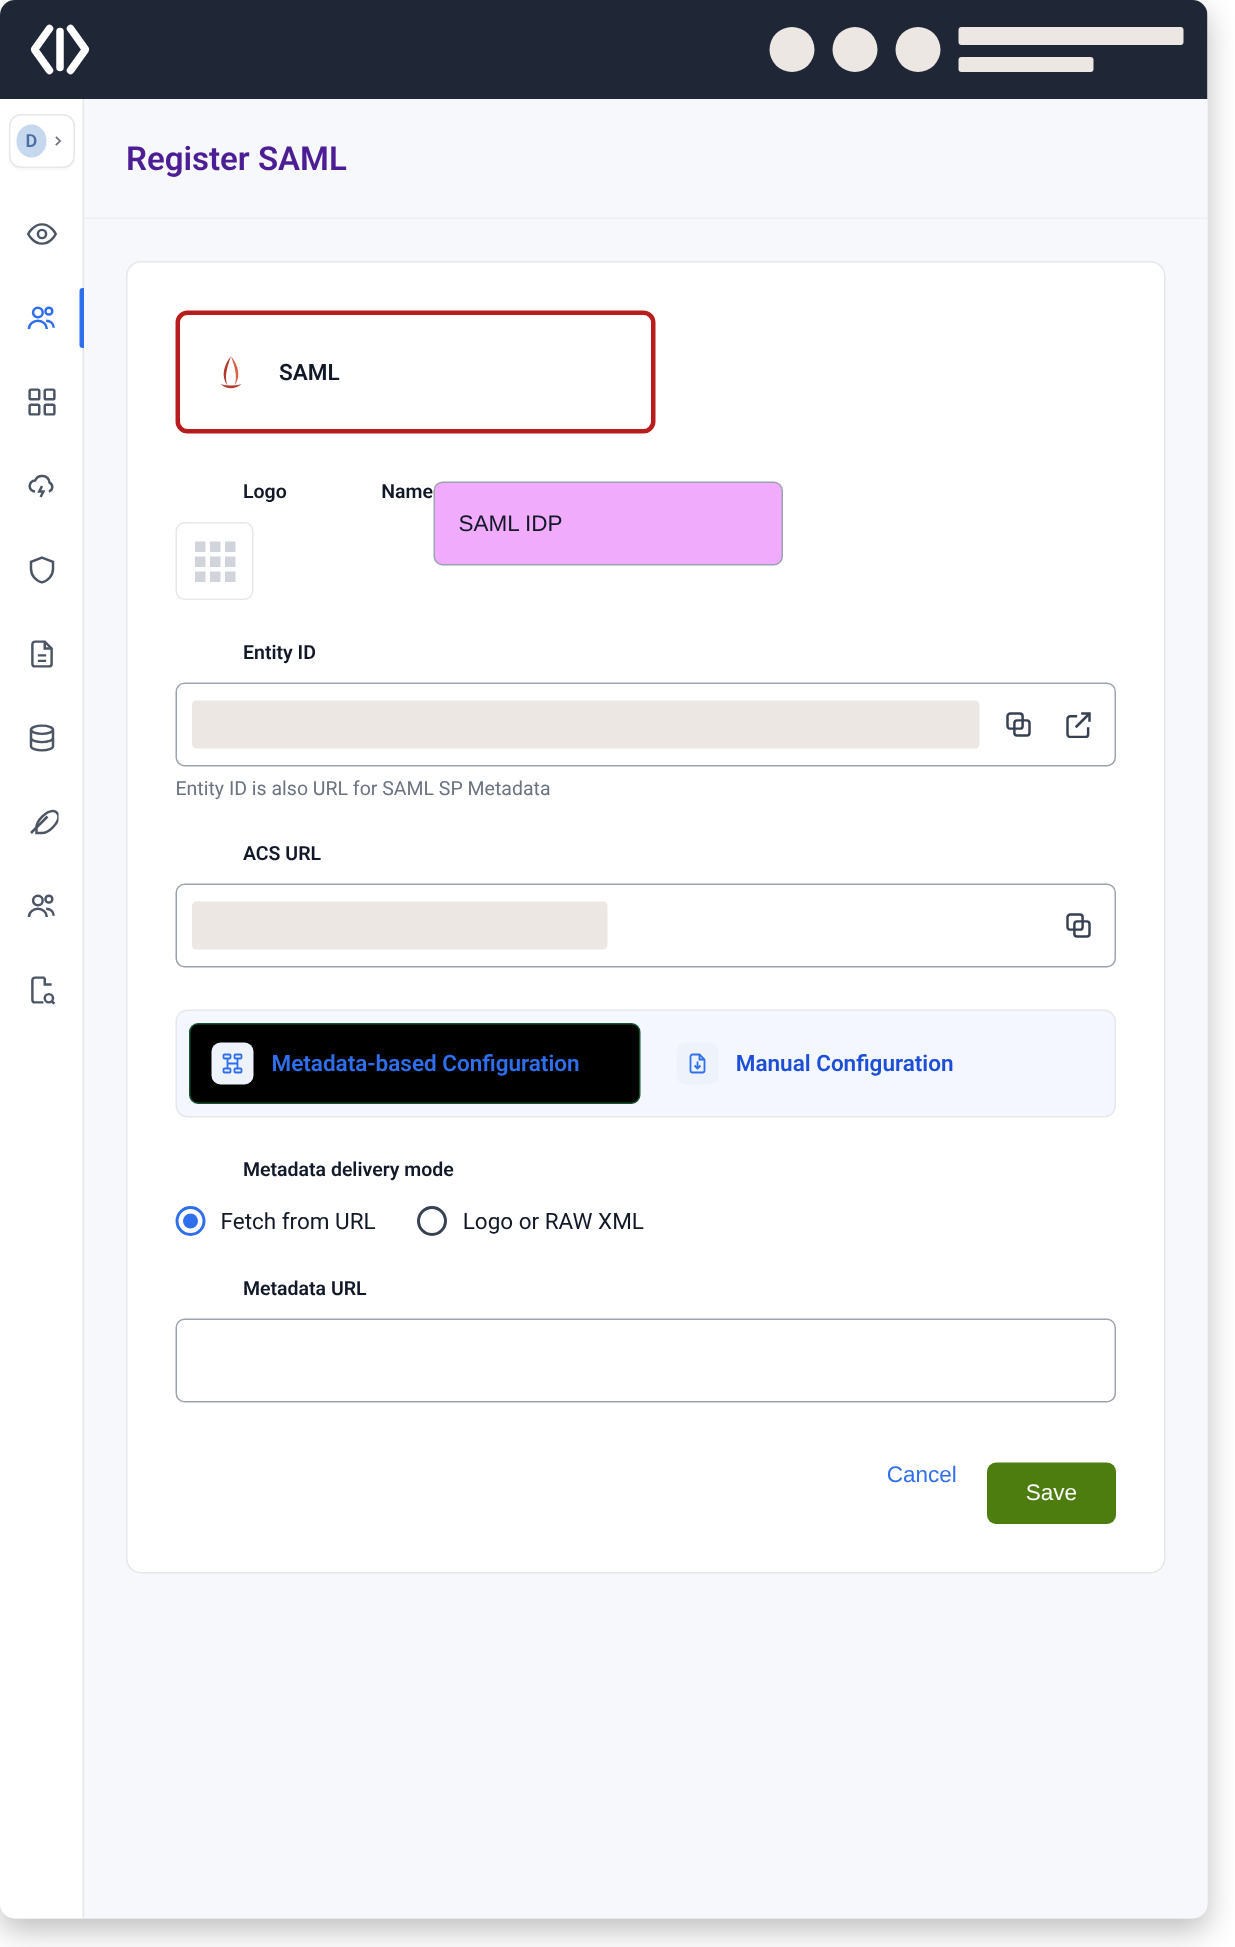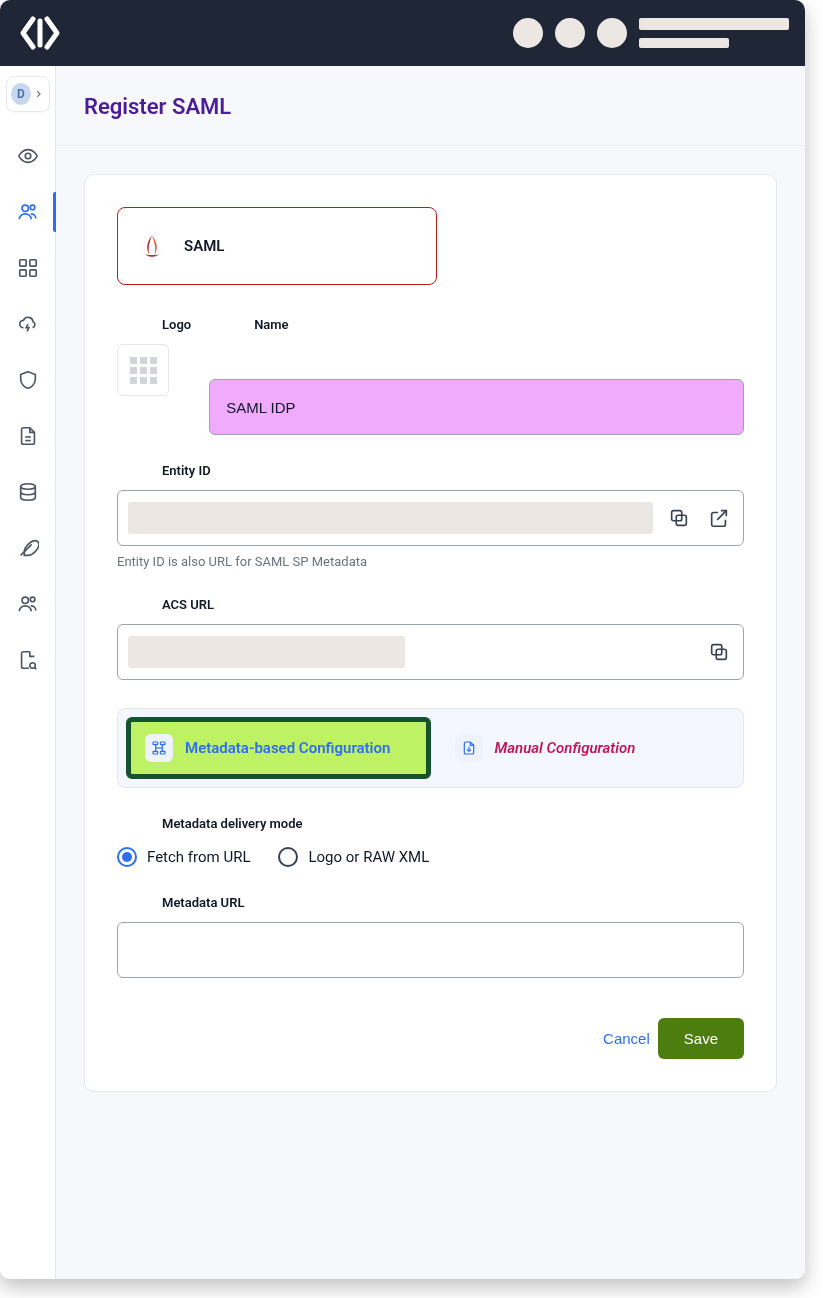--- a/index.html
+++ b/index.html
@@ -94,21 +94,21 @@
   .content-wrap { padding:28px; }
   .card {
     background:#fff;
     border:1px solid #e5e7eb;
     border-radius:10px;
     padding:32px;
   }
 
   .idp-tile {
     width:320px;
-    border:1px solid #b91c1c;
+    border:3px solid #b91c1c;
     border-radius:8px;
     padding:24px 20px;
     display:flex; align-items:center; gap:18px;
     margin-bottom:32px;
   }
   .idp-logo {
     width:28px; height:28px;
   }
   .idp-name { font-size:15px; font-weight:600; color:#111827; }
 
@@ -121,21 +121,21 @@
     width:52px; height:52px;
     border:1px solid #e5e7eb; border-radius:6px;
     display:flex; align-items:center; justify-content:center;
     background:#fff;
   }
   .logo-grid {
     display:grid; grid-template-columns:repeat(3,7px); grid-template-rows:repeat(3,7px);
     gap:3px;
   }
   .logo-grid span { background:#d1d5db; }
-  .field-col { flex:1; display:flex; flex-direction:column;gap:35px; }
+  .field-col { flex:1; display:flex; flex-direction:row; }
   .text-input {
     height:56px;
     border:1px solid #9ca3af;
     border-radius:6px;
     background:#f0abfc;
     padding:0 16px;
     font-size:15px;
     color:#111827;
   }
 
@@ -174,25 +174,25 @@
   .config-tab {
     flex:1;
     display:flex; align-items:center; justify-content:flex-start;
     gap:12px;
     padding:12px 14px;
     border-radius:6px;
     font-size:15px; font-weight:600;
     cursor:pointer;
   }
   .config-tab.active {
-    background:#bef264;
-    border:5px solid #14532d;
+    background:#000000;
+    border:1px solid #14532d;
     color:#2f6fed;
   }
-  .config-tab.inactive { color:#be185d;font-style:italic; }
+  .config-tab.inactive { color:#1d4ed8; }
   .tab-icon-box {
     width:28px; height:28px; border-radius:6px;
     display:flex; align-items:center; justify-content:center;
   }
   .config-tab.active .tab-icon-box { background:#eef2fb; color:#2f6fed; }
   .config-tab.inactive .tab-icon-box { background:#eef2fb; color:#2f6fed; }
 
   .radio-row { display:flex; gap:28px; align-items:center; }
   .radio-item { display:flex; align-items:center; gap:10px; cursor:pointer; }
   .radio-outer {
@@ -206,21 +206,21 @@
   .radio-label { font-size:15px; color:#111827; }
 
   .plain-input {
     width:100%; height:56px;
     border:1px solid #9ca3af; border-radius:6px;
     background:#fff;
     padding:0 16px; font-size:15px;
   }
 
   .actions {
-    display:flex; justify-content:flex-end; gap:8px; align-items:center;
+    display:flex; justify-content:flex-end; gap:20px; align-items:flex-start;
     margin-top:40px;
   }
   .btn-link {
     background:none; border:none; color:#2f6fed;
     font-size:15px; font-weight:500; cursor:pointer;
   }
   .btn-primary {
     background:#4d7c0f; color:#fff;
     border:none; border-radius:6px;
     padding:12px 26px; font-size:15px; font-weight:500;

